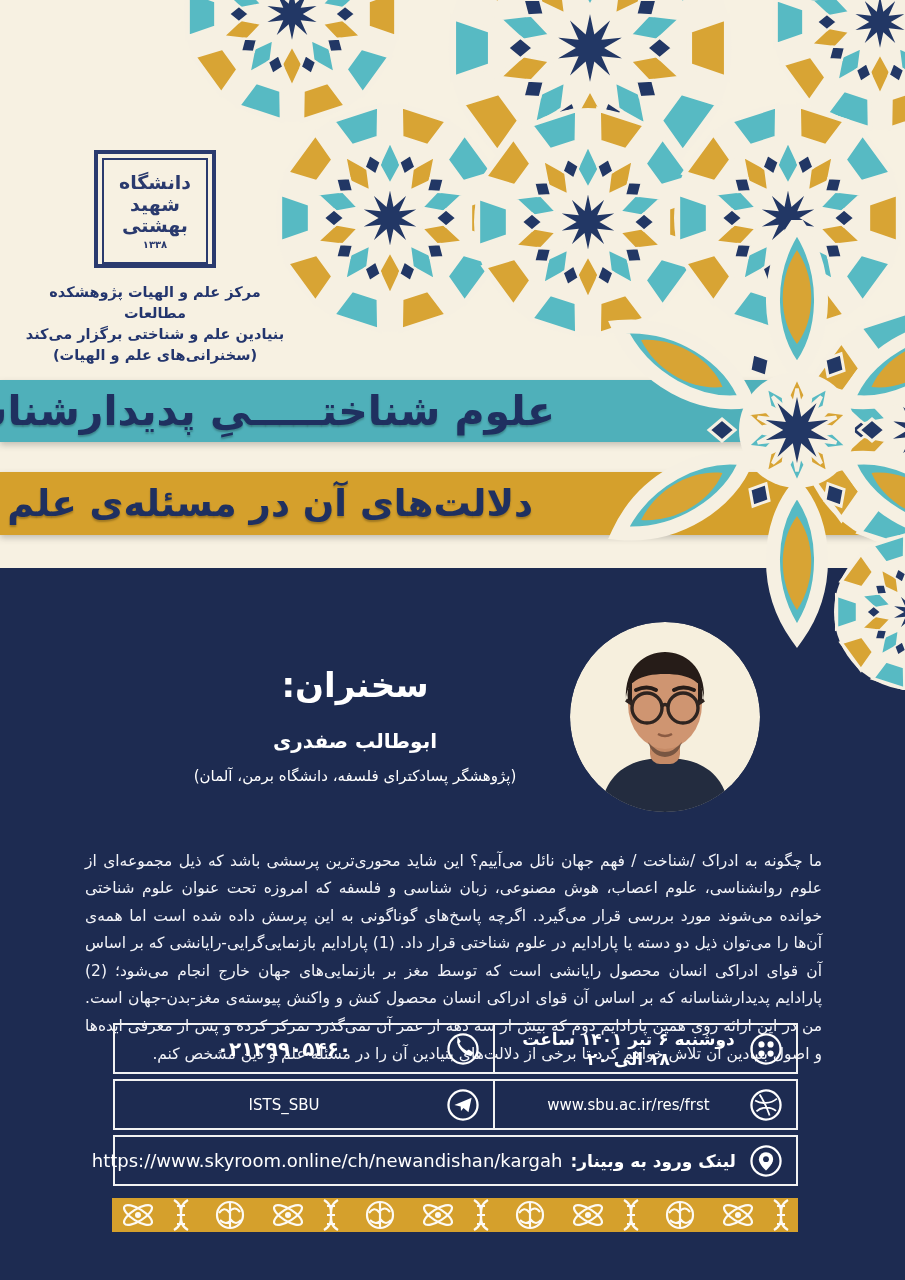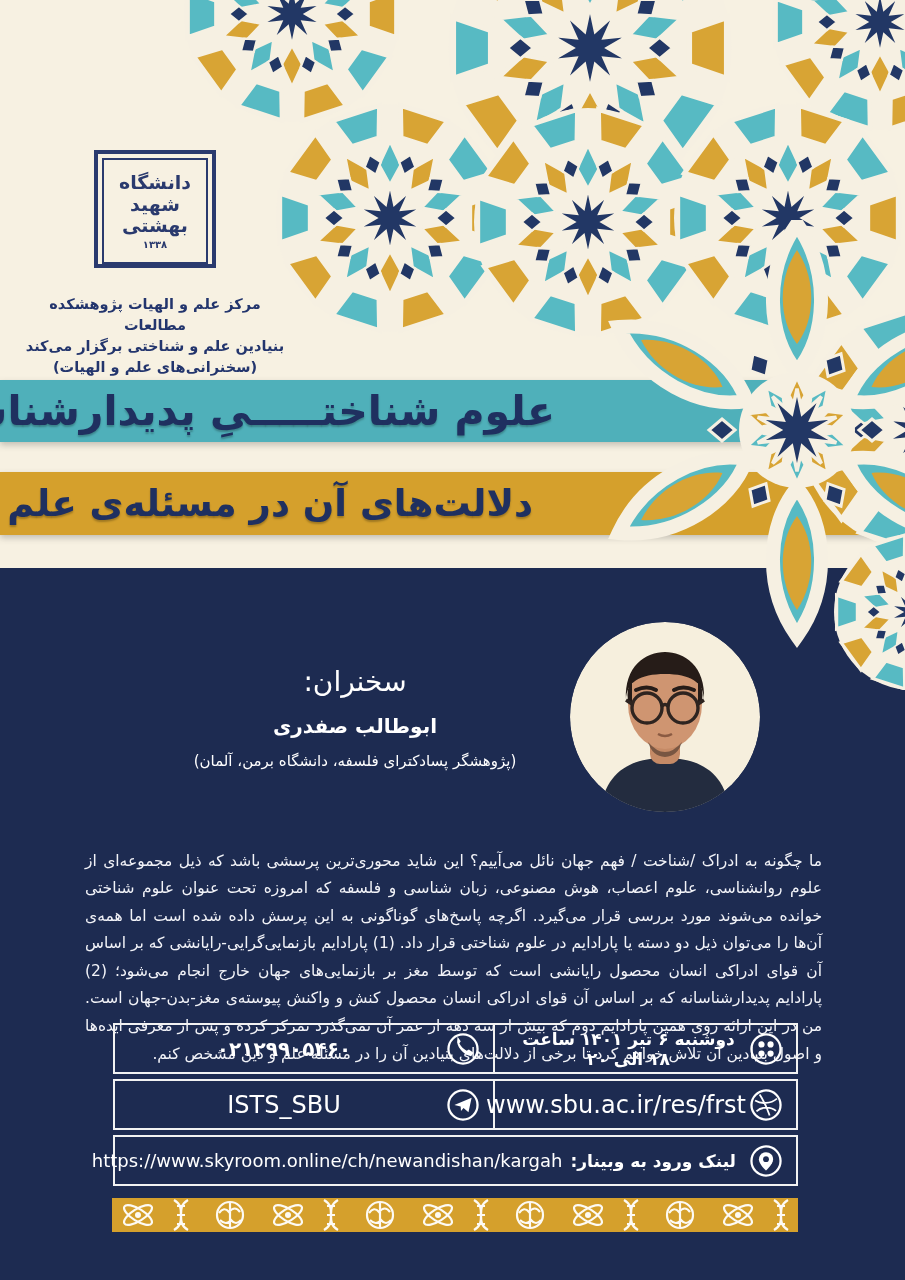--- a/index.html
+++ b/index.html
@@ -18,60 +18,60 @@
     margin:0 auto; width:106px; height:102px; border:4px solid #2a3a6e; background:#f7f1e2;
     display:flex; align-items:flex-start; justify-content:center; padding:4px;
   }
   .logo-inner{
     border:2px solid #2a3a6e; width:100%; height:100%;
     display:flex; flex-direction:column; align-items:center; justify-content:center;
     color:#2a3a6e; font-weight:700;
   }
   .logo-name{font-size:19px; line-height:1.15; width:76px;}
   .logo-year{font-size:10px; margin-top:2px; letter-spacing:2px;}
-  .org-lines{margin-top:26px; color:#23356d; font-weight:700; font-size:14.5px; line-height:1.45;}
+  .org-lines{margin-top:14px; color:#23356d; font-weight:700; font-size:14.5px; line-height:1.45;}
 
   
   .band{left:0; width:905px; z-index:2; display:flex; align-items:center;
         filter:drop-shadow(0 3px 3px rgba(40,40,40,.25));}
   .band-teal{top:380px; height:62px; background:#4fb0ba;}
   .band-gold{top:472px; height:63px; background:#d5a02c;}
   .band-text{
     color:#1f3060; font-weight:900; white-space:nowrap;
     text-shadow:0 2px 2px rgba(0,0,0,.25);
   }
   .band-teal .band-text{font-size:41px; margin-right:350px;}
   .band-gold .band-text{font-size:37px; margin-right:372px;}
 
   
   .navy-bg{left:0; top:568px; width:905px; height:712px; background:#1d2b51; z-index:3;}
   .flower-art{left:550px; top:220px; z-index:4; pointer-events:none;}
 
   .speaker-photo{left:570px; top:622px; width:190px; height:190px; z-index:5;}
   .speaker-block{left:160px; top:665px; width:390px; z-index:5; text-align:center; color:#ffffff;}
-  .speaker-label{font-size:28px; font-weight:400; margin-bottom:16px;}
+  .speaker-label{font-size:34px; font-weight:700; margin-bottom:24px;}
   .speaker-name{font-size:20px; font-weight:700; margin-bottom:14px;}
   .speaker-affiliation{font-size:15px; font-weight:400;text-align:center;}
 
   .abstract{
     left:85px; top:832px; width:737px; z-index:5;
     color:#f2f3f8; font-size:15.5px; line-height:1.78; text-align:justify;
   }
 
   
   .contact{left:113px; top:1023px; width:685px; z-index:5; color:#fff;}
   .c-row{
     border:2.5px solid #f2f2f2; height:51px; margin-bottom:5px;
     display:flex; align-items:stretch; box-sizing:border-box;
   }
   .c-cell{display:flex; align-items:center; box-sizing:border-box; padding:0 10px;}
   .c-cell-r{width:44.5%; border-left:2.5px solid #f2f2f2;padding-left:16px;}
   .c-cell-l{width:55.5%;}
   .c-text{flex:1; text-align:center; font-size:17px; font-weight:700;}
-  .c-latin{font-family:"DejaVu Sans","Liberation Sans",sans-serif; font-weight:400; font-size:24px; direction:ltr; unicode-bidi:isolate;}
+  .c-latin{font-family:"DejaVu Sans","Liberation Sans",sans-serif; font-weight:400; font-size:15px; direction:ltr; unicode-bidi:isolate;}
   .phone-num{font-size:20px; letter-spacing:1px;}
   .cicon{width:40px; height:40px; flex:0 0 40px;}
   .c-row3-label{font-size:17px; font-weight:700; margin:0 10px 0 8px; white-space:nowrap;}
   .c-row3-url{flex:1; text-align:left; font-size:18px; direction:ltr; unicode-bidi:isolate; font-weight:400;}
 
   .doodle-strip{left:112px; top:1198px; z-index:5;}
 </style>
 </head>
 <body>
 

